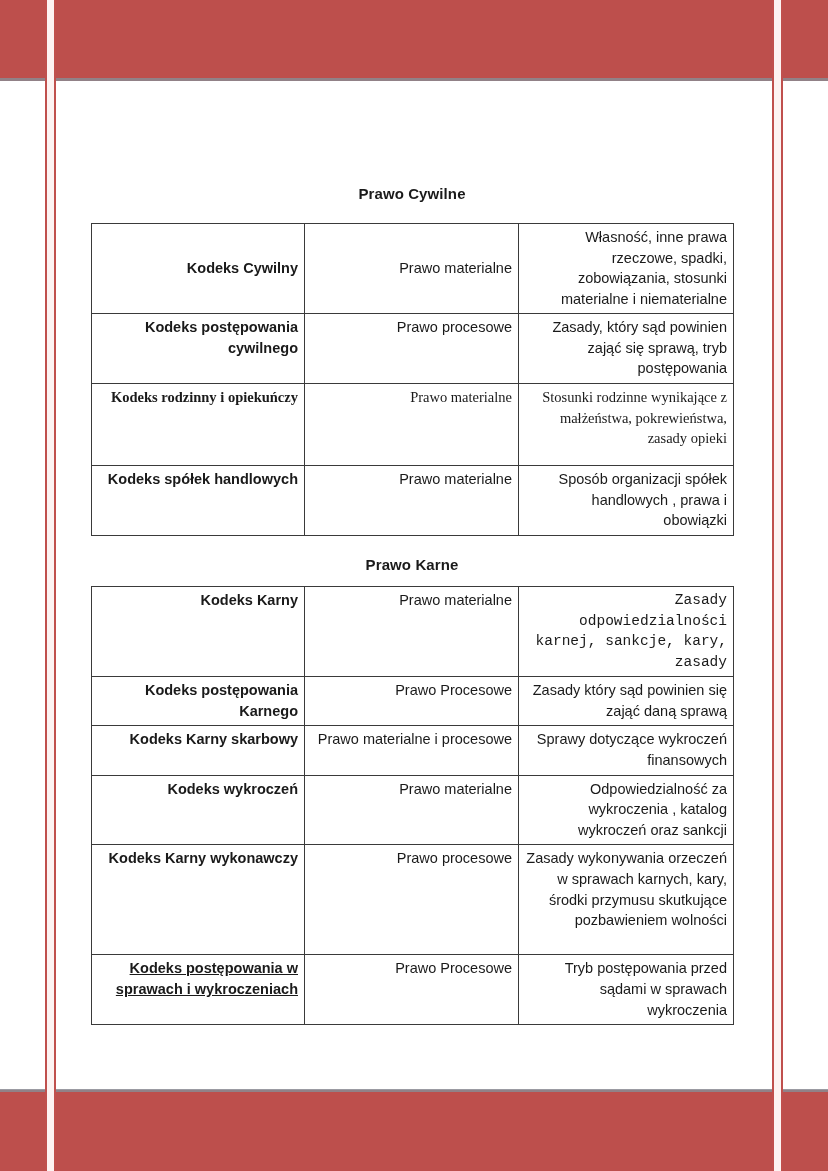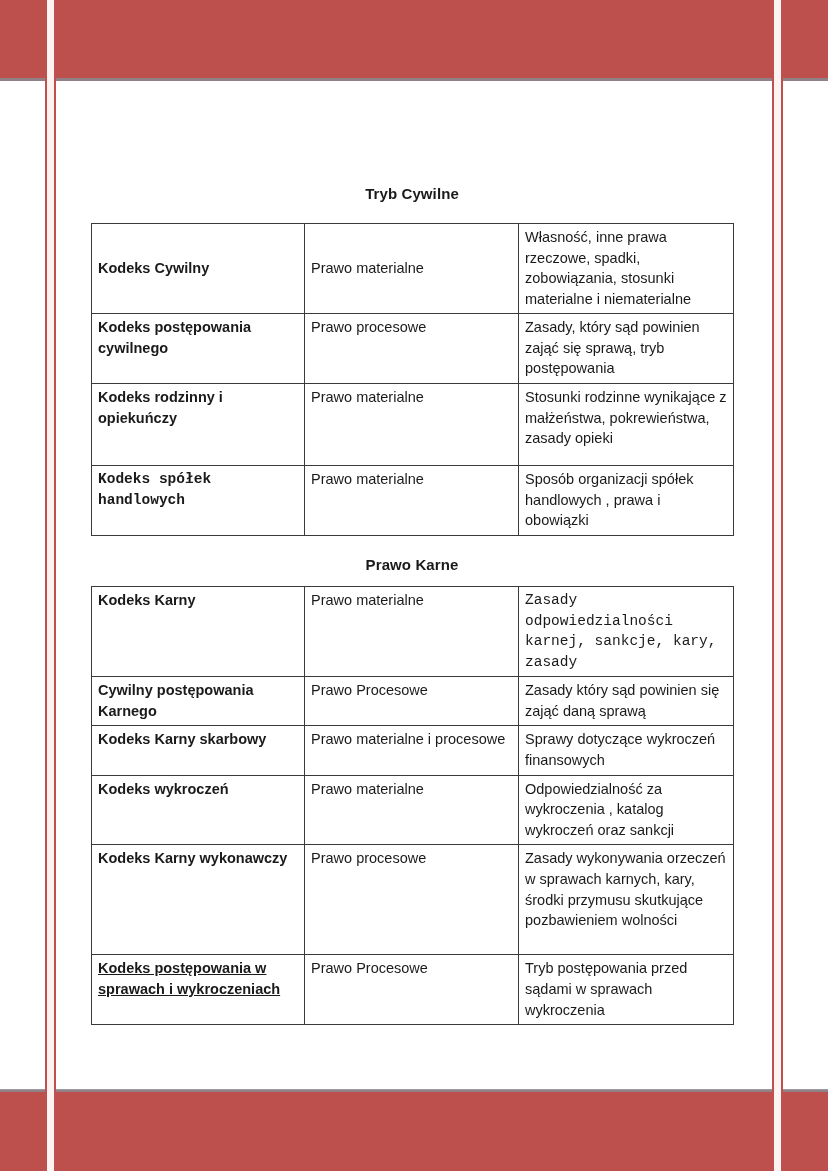--- a/index.html
+++ b/index.html
@@ -93,21 +93,21 @@
     table-layout: fixed;
   }
   table.t1 { top: 223px; }
   table.t2 { top: 586px; }
 
   table.codes td {
     border: 1.5px solid #3a3a3a;
     font-size: 14.5px;
     line-height: 1.42;
     color: #1a1a1a;
-    text-align: left;
+    text-align: right;
     padding: 3px 6px 4px 6px;
     vertical-align: top;
   }
   table.codes td.mid { vertical-align: middle; }
   table.codes td.c1 { font-weight: bold; }
 
   col.col1 { width: 213px; }
   col.col2 { width: 214px; }
   col.col3 { width: 215px; }
 </style>
@@ -128,46 +128,46 @@
 
   <div class="rule-v-soft l"></div>
   <div class="rule-v-soft r"></div>
   <div class="rule-v l1"></div>
   <div class="rule-v l2"></div>
   <div class="rule-v r1"></div>
   <div class="rule-v r2"></div>
 
   <div class="content">
 
-    <div class="section-title title-1">Tryb Cywilne</div>
+    <div class="section-title title-1">Prawo Cywilne</div>
 
     <table class="codes t1">
       <colgroup>
           <col class="col1">
           <col class="col2">
           <col class="col3">
         </colgroup>
       <tbody>
         <tr style="height: 80px;">
           <td class="c1 mid" style="vertical-align: middle;">Kodeks Cywilny</td>
           <td class="mid" style="vertical-align: middle;">Prawo materialne</td>
           <td class="mid" style="vertical-align: middle;">Własność, inne prawa rzeczowe, spadki, zobowiązania, stosunki materialne i niematerialne</td>
         </tr>
         <tr style="height: 70px;">
           <td class="c1 mid" style="vertical-align: top;">Kodeks postępowania cywilnego</td>
           <td class="mid" style="vertical-align: top;">Prawo procesowe</td>
           <td style="vertical-align: top;">Zasady, który sąd powinien zająć się sprawą, tryb postępowania</td>
         </tr>
-        <tr style="height: 82px;">
+        <tr style="height: 82px; font-family: Liberation Serif, serif;">
           <td class="c1" style="vertical-align: top;">Kodeks rodzinny i opiekuńczy</td>
           <td style="vertical-align: top;">Prawo materialne</td>
           <td style="vertical-align: top;">Stosunki rodzinne wynikające z małżeństwa, pokrewieństwa, zasady opieki</td>
         </tr>
         <tr style="height: 56px;">
-          <td class="c1" style="vertical-align: top; font-family: Liberation Mono, monospace;">Kodeks spółek handlowych</td>
+          <td class="c1" style="vertical-align: top;">Kodeks spółek handlowych</td>
           <td style="vertical-align: top;">Prawo materialne</td>
           <td style="vertical-align: top;">Sposób organizacji spółek handlowych , prawa i obowiązki</td>
         </tr>
       </tbody>
     </table>
 
     <div class="section-title title-2">Prawo Karne</div>
 
     <table class="codes t2">
       <colgroup>
@@ -175,21 +175,21 @@
           <col class="col2">
           <col class="col3">
         </colgroup>
       <tbody>
         <tr style="height: 41px;">
           <td class="c1" style="vertical-align: top;">Kodeks Karny</td>
           <td style="vertical-align: top;">Prawo materialne</td>
           <td style="vertical-align: top; font-family: Liberation Mono, monospace;">Zasady odpowiedzialności karnej, sankcje, kary, zasady</td>
         </tr>
         <tr style="height: 41px;">
-          <td class="c1" style="vertical-align: top;">Cywilny postępowania Karnego</td>
+          <td class="c1" style="vertical-align: top;">Kodeks postępowania Karnego</td>
           <td style="vertical-align: top;">Prawo Procesowe</td>
           <td style="vertical-align: top;">Zasady który sąd powinien się zająć daną sprawą</td>
         </tr>
         <tr style="height: 41px; margin-top: 27px;">
           <td class="c1" style="vertical-align: top;">Kodeks Karny skarbowy</td>
           <td style="vertical-align: top;">Prawo materialne i procesowe</td>
           <td style="vertical-align: top;">Sprawy dotyczące wykroczeń finansowych</td>
         </tr>
         <tr style="height: 61px;">
           <td class="c1" style="vertical-align: top;">Kodeks wykroczeń</td>

